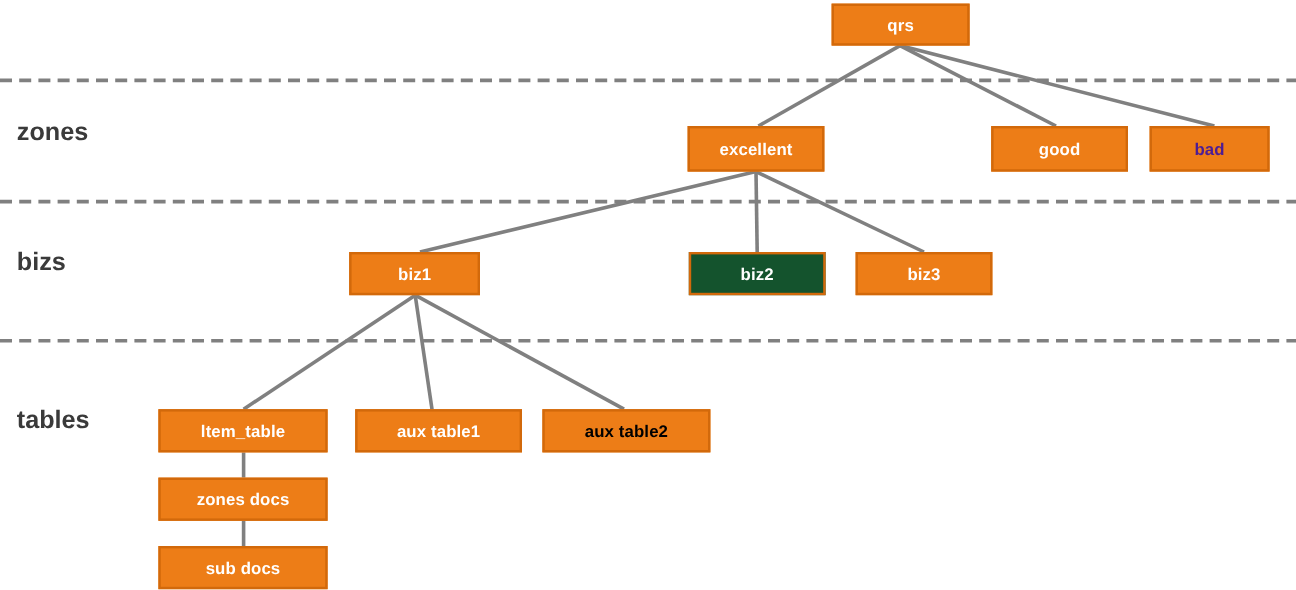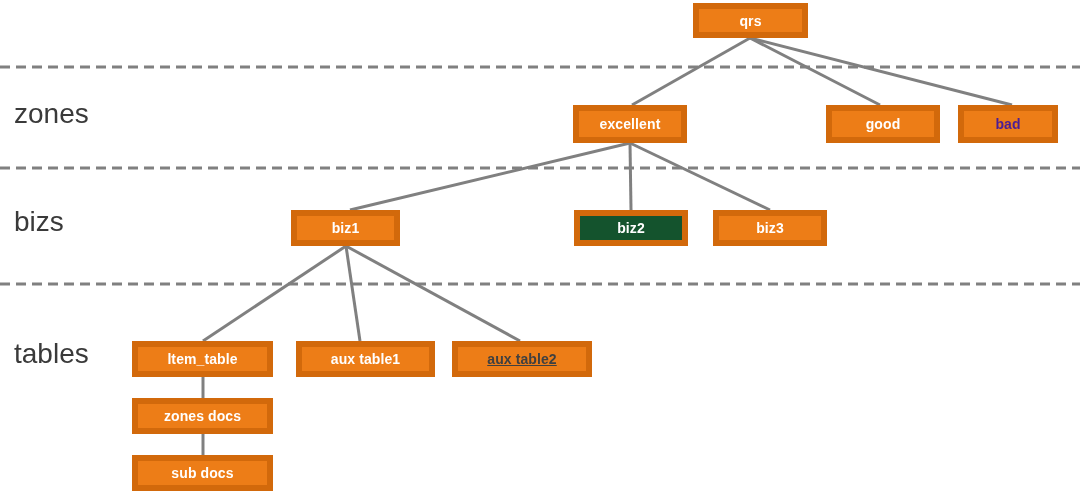--- a/index.html
+++ b/index.html
@@ -28,38 +28,38 @@
     left: 0;
     top: 0;
     width: 1080px;
     height: 492px;
     pointer-events: none;
   }
   .node {
     position: absolute;
     box-sizing: border-box;
     background: #ED7D17;
-    border: 6px solid #6d28d9;
+    border: 2px solid #6d28d9;
     color: #ffffff;
     font-weight: bold;
     font-size: 14px;
     line-height: 1;
     display: flex;
     align-items: center;
     justify-content: center;
     text-align: center;
     letter-spacing: 0.1px;
     white-space: nowrap;
     z-index: 3;
   }
   .row-label {
     position: absolute;
     color: #3A3A3A;
-    font-size: 28px;
-    font-weight: normal;
+    font-size: 21px;
+    font-weight: bold;
     line-height: 1;
     white-space: nowrap;
     z-index: 2;
   }
 </style>
 </head>
 <body>
 
 <div id="canvas">
 
@@ -109,21 +109,21 @@
       </div>
       <div class="node" style="left: 713px; top: 210px; width: 114px; height: 36px; background: rgb(237, 125, 23); border-color: rgb(210, 105, 11); color: rgb(255, 255, 255);">
         <span>biz3</span>
       </div>
       <div class="node" style="left: 132px; top: 341px; width: 141px; height: 36px; background: rgb(237, 125, 23); border-color: rgb(210, 105, 11); color: rgb(255, 255, 255); text-align: center;">
         <span>ltem_table</span>
       </div>
       <div class="node" style="left: 296px; top: 341px; width: 139px; height: 36px; background: rgb(237, 125, 23); border-color: rgb(210, 105, 11); color: rgb(255, 255, 255);">
         <span>aux table1</span>
       </div>
-      <div class="node" style="left: 452px; top: 341px; width: 140px; height: 36px; background: rgb(237, 125, 23); border-color: rgb(210, 105, 11); color: #404040; text-decoration: underline;">
+      <div class="node" style="left: 452px; top: 341px; width: 140px; height: 36px; background: rgb(237, 125, 23); border-color: rgb(210, 105, 11); color: #000000;">
         <span>aux table2</span>
       </div>
       <div class="node" style="left: 132px; top: 398px; width: 141px; height: 36px; background: rgb(237, 125, 23); border-color: rgb(210, 105, 11); color: rgb(255, 255, 255);">
         <span>zones docs</span>
       </div>
       <div class="node" style="left: 132px; top: 455px; width: 141px; height: 36px; background: rgb(237, 125, 23); border-color: rgb(210, 105, 11); color: rgb(255, 255, 255);">
         <span>sub docs</span>
       </div>
     </div>
 

